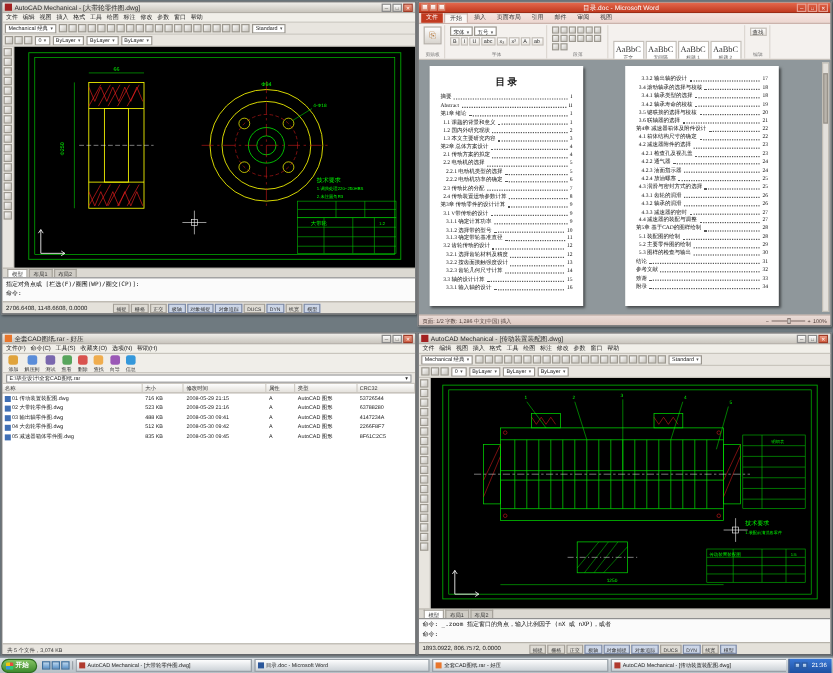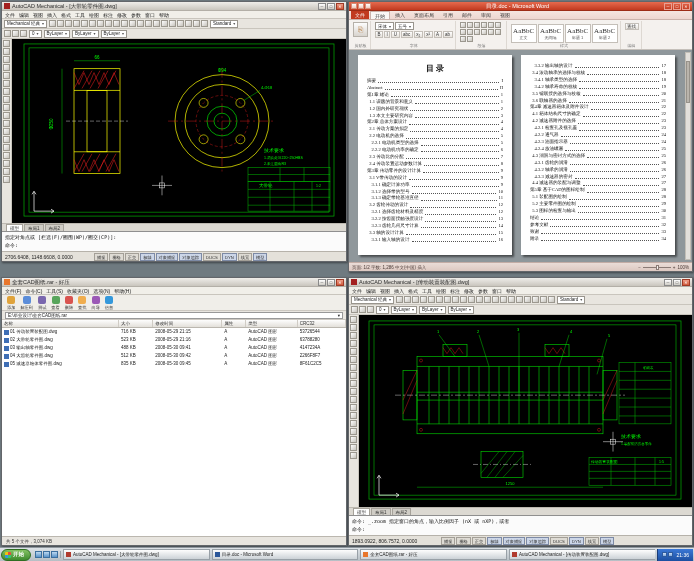--- a/index.html
+++ b/index.html
@@ -47,26 +47,26 @@
 .rtab.file{background:#c13a20;color:#fff}
 .rtab.active{background:#faf7f5;border:1px solid #cbb3ac;border-bottom:none}
 .ribbon{height:30px;flex:0 0 auto;background:#f4f1ee;border-bottom:1px solid #c5c0ba;display:flex;padding:1px 2px 0;gap:2px;overflow:hidden}
 .rgroup{display:flex;flex-direction:column;border-right:1px solid #ddd8d2;padding:0 2px 0 2px;min-width:0}
 .glabel{font-size:4px;color:#7a7a7a;text-align:center;margin-top:auto;height:6px;line-height:6px;white-space:nowrap}
 .paste-big{width:15px;height:15px;margin:1px auto 0;background:linear-gradient(#fdfdfd,#d8d4ce);border:1px solid #b5b0a8;display:flex;align-items:center;justify-content:center;font-size:7px;color:#b07030}
 .fontrow{display:flex;gap:1px;align-items:center;margin-top:1px}
 .fbtn{font-size:4.5px;border:1px solid #c4bfb8;background:linear-gradient(#fff,#e6e2dc);padding:0 1.5px;height:7px;line-height:6px;color:#333;white-space:nowrap}
 .para-icons{display:flex;flex-wrap:wrap;width:44px;gap:1px;margin-top:1px}
 .para-icons .tb-icon{width:6px;height:6px}
-.style-gallery{display:flex;gap:1px;margin-top:3px}
+.style-gallery{display:flex;gap:1px;margin-top:13px}
 .style-cell{width:26px;height:19px;border:1px solid #c4bfb8;background:#fff;display:flex;flex-direction:column;align-items:center;justify-content:center}
 .style-prev{font-family:"Liberation Serif",serif;font-size:7px;color:#333;line-height:8px}
 .style-lbl{font-size:4px;color:#555;white-space:nowrap}
 .docarea{flex:1;background:#8f979b;position:relative;overflow:hidden;min-height:0}
-.page{position:absolute;top:5px;width:154px;height:200px;background:#fff;box-shadow:1.5px 1.5px 2px rgba(0,0,0,.5);padding:8px 9px;overflow:hidden}
+.page{position:absolute;top:5px;width:128px;height:200px;background:#fff;box-shadow:1.5px 1.5px 2px rgba(0,0,0,.5);padding:8px 9px;overflow:hidden}
 #page-left{left:9px}
 #page-right{left:172px}
 .toc-heading{font-family:"Liberation Serif",serif;font-weight:bold;font-size:8px;text-align:center;margin-bottom:4px;color:#111}
 .toc-line{display:flex;align-items:flex-end;font-size:4.6px;line-height:6.9px;white-space:pre;font-family:"Liberation Serif",serif;color:#111}
 .toc-t{white-space:pre}
 .toc-l{flex:1;border-bottom:1px dotted #555;margin:0 2px 1.5px}
 .vscroll{position:absolute;right:1px;top:2px;bottom:2px;width:6px;background:#e3e0db;border:1px solid #c2beb6}
 .vthumb{position:absolute;top:8px;left:0;width:4px;height:42px;background:#b9b4ac;border:1px solid #97928a}
 .wstatus{height:9px;flex:0 0 auto;background:linear-gradient(#eadcd7,#ddc8c1);border-top:1px solid #c3aca5;display:flex;align-items:center;font-size:4.5px;color:#4a3a36;padding:0 3px;justify-content:space-between}
 .zoomctl{display:flex;align-items:center;gap:2px;font-size:4.5px}

